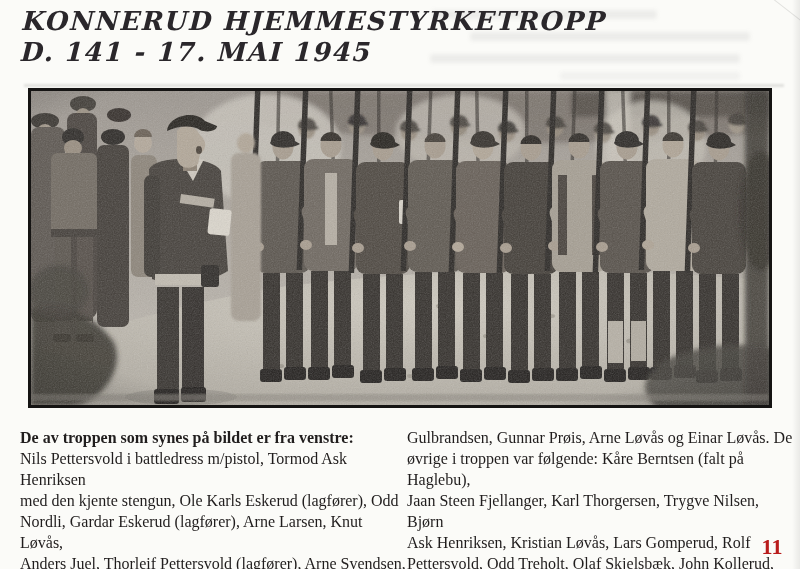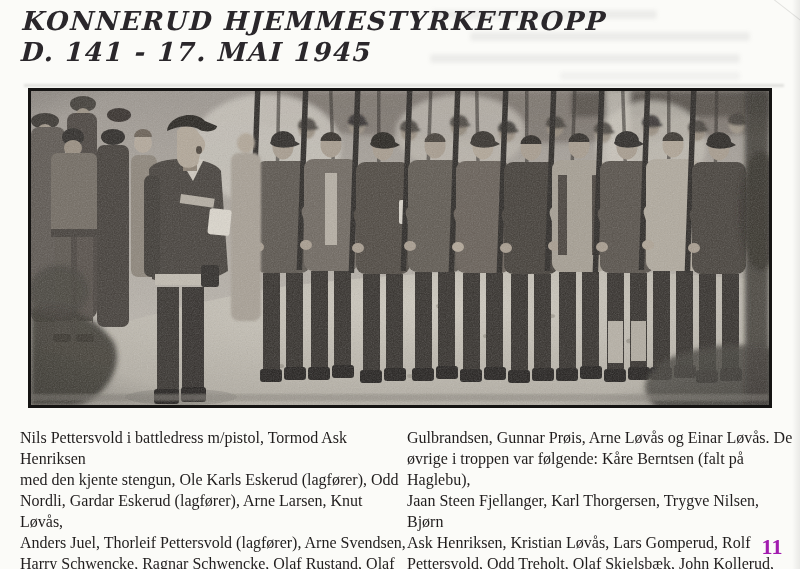--- a/index.html
+++ b/index.html
@@ -28,21 +28,21 @@
   .frame-shadow{position:absolute;left:24px;top:84px;width:760px;height:3px;
     background:rgba(0,0,0,0.10);filter:blur(1px);}
 
   .caption{position:absolute;top:427px;font-size:16px;line-height:21px;color:#201d1d;}
   .caption p{margin:0;white-space:pre-line;}
   .cap-left{left:20px;width:388px;}
   .cap-right{left:407px;width:392px;}
   .lead{font-weight:bold;}
 
   .page-number{position:absolute;left:752px;top:534px;width:40px;
-    font-weight:bold;font-size:22px;color:#a21caf;text-align:center;}
+    font-weight:bold;font-size:22px;color:#b91c1c;text-align:center;}
 </style>
 </head>
 <body>
 
 <div class="page">
 
   <div class="bleed b1"></div>
   <div class="bleed b2"></div>
   <div class="bleed b3"></div>
   <div class="bleed b4"></div>
@@ -233,20 +233,21 @@
         <ellipse cx="730" cy="120" rx="22" ry="60" fill="#332f2b" opacity="0.8"></ellipse>
       </g>
 
       <rect x="0" y="303" width="738" height="7" fill="#8a857e" opacity="0.55" filter="url(#soft1)"></rect>
       <rect x="0" y="0" width="738" height="314" fill="url(#vig)"></rect>
       <rect x="0" y="0" width="738" height="314" filter="url(#grain)" opacity="0.27"></rect>
     </svg>
   </figure>
 
   <div class="caption cap-left">
+    <p class="lead">De av troppen som synes på bildet er fra venstre:</p>
     <p>Nils Pettersvold i battledress m/pistol, Tormod Ask Henriksen
 med den kjente stengun, Ole Karls Eskerud (lagfører), Odd
 Nordli, Gardar Eskerud (lagfører), Arne Larsen, Knut Løvås,
 Anders Juel, Thorleif Pettersvold (lagfører), Arne Svendsen,
 Harry Schwencke, Ragnar Schwencke, Olaf Rustand, Olaf</p>
   </div>
 
   <div class="caption cap-right">
     <p>Gulbrandsen, Gunnar Prøis, Arne Løvås og Einar Løvås. De
 øvrige i troppen var følgende: Kåre Berntsen (falt på Haglebu),

